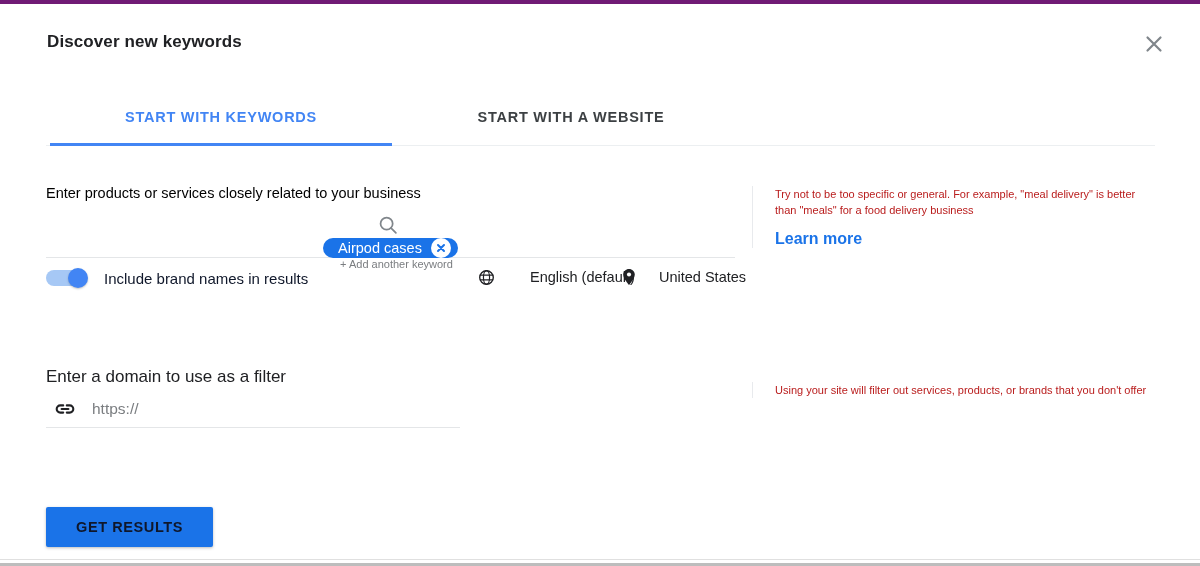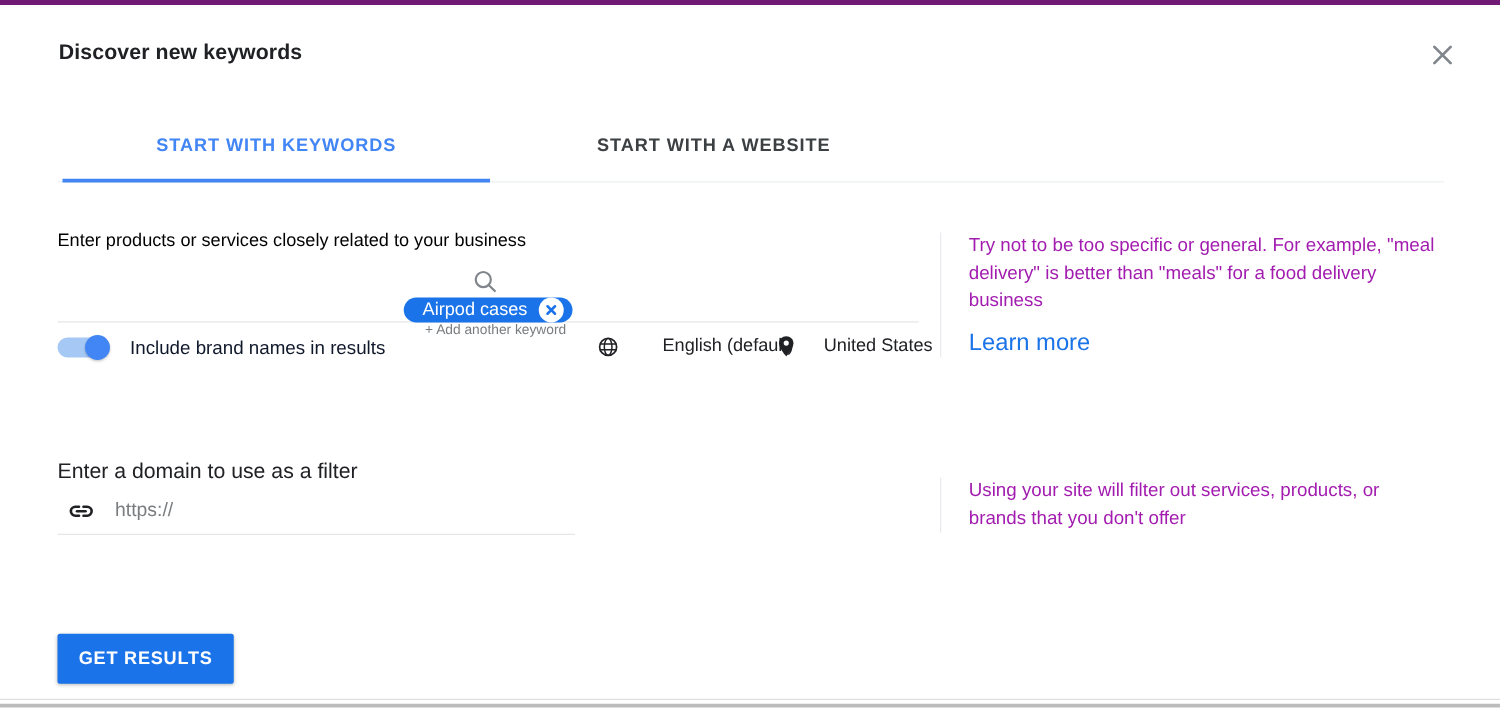--- a/index.html
+++ b/index.html
@@ -274,41 +274,42 @@
 
   
   .help-block {
     position: absolute;
     border-left: 1px solid #e8eaed;
     padding-left: 22px;
   }
   .help-kw { left: 752px; top: 182px; width: 400px; }
   .help-dom { left: 752px; top: 378px; width: 400px; }
   .help-text {
-    font-size: 15px;
+    font-size: 11px;
     line-height: 1.48;
-    color: #a21caf;
+    color: #b91c1c;
   }
   .help-link {
     display: inline-block;
     margin-top: 11px;
-    font-size: 19px;
+    font-size: 16px;
     color: #1a73e8;
     cursor: pointer;
+    font-weight: bold;
   }
 
   
   .get-results {
     position: absolute;
     left: 46px;
     top: 503px;
     height: 40px;
-    padding: 0 17px;
+    padding: 0 30px;
     background: #1a73e8;
-    color: #ffffff;
+    color: #0f172a;
     font-size: 14.5px;
     font-weight: bold;
     letter-spacing: 0.6px;
     border: none;
     border-radius: 2px;
     cursor: pointer;
     box-shadow: 0 1px 3px rgba(60,64,67,0.35);
     font-family: "Liberation Sans", sans-serif;
   }
 

